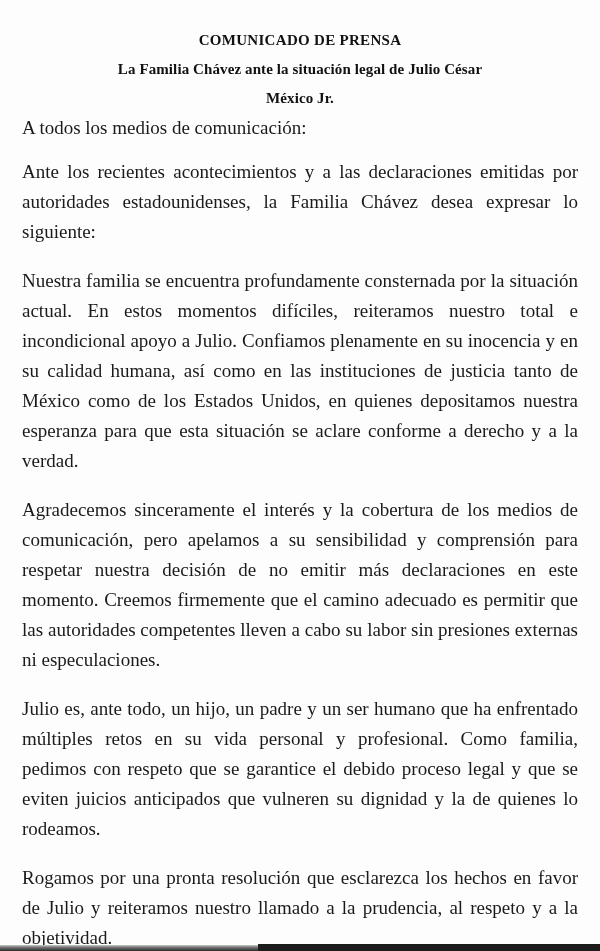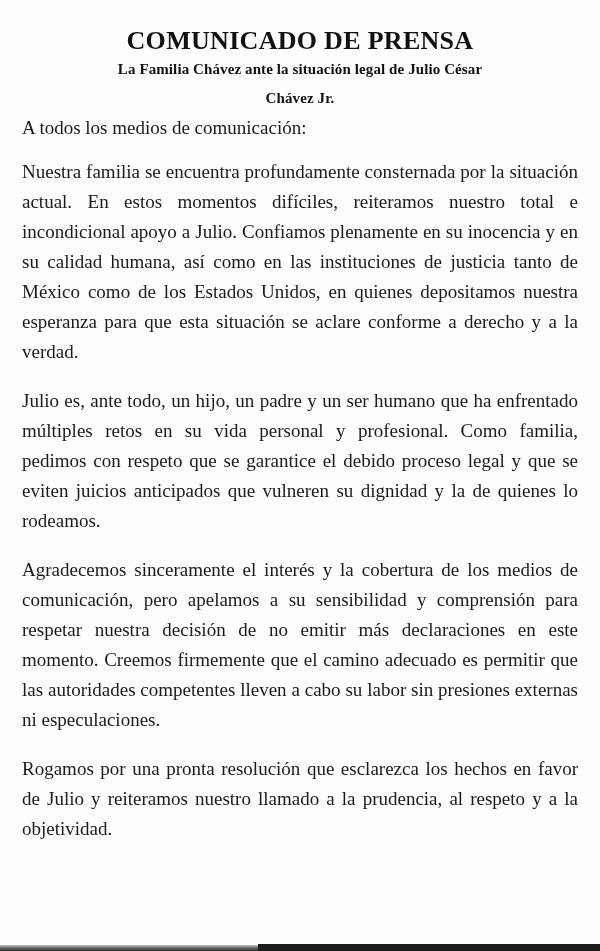--- a/index.html
+++ b/index.html
@@ -40,21 +40,21 @@
   }
 
   .title-line {
     font-weight: bold;
     color: #111111;
     line-height: 29px;
     letter-spacing: 0.1px;
   }
 
   .title-main {
-    font-size: 26px;
+    font-size: 15px;
     letter-spacing: 0.3px;
   }
 
   .title-sub {
     font-size: 15px;
   }
 
   .salutation {
     font-size: 19px;
     color: #1a1a1a;
@@ -95,31 +95,32 @@
 </head>
 <body>
 
 <div class="page">
 
   <div class="doc-body">
 
     <div class="title-block">
       <div class="title-line title-main">COMUNICADO DE PRENSA</div>
       <div class="title-line title-sub">La Familia Chávez ante la situación legal de Julio César</div>
-      <div class="title-line title-sub">Chávez Jr.</div>
+      <div class="title-line title-sub">México Jr.</div>
     </div>
 
     <div class="salutation">A todos los medios de comunicación:</div>
 
+    <p class="para">Ante los recientes acontecimientos y a las declaraciones emitidas por autoridades estadounidenses, la Familia Chávez desea expresar lo siguiente:</p>
 
     <p class="para">Nuestra familia se encuentra profundamente consternada por la situación actual. En estos momentos difíciles, reiteramos nuestro total e incondicional apoyo a Julio. Confiamos plenamente en su inocencia y en su calidad humana, así como en las instituciones de justicia tanto de México como de los Estados Unidos, en quienes depositamos nuestra esperanza para que esta situación se aclare conforme a derecho y a la verdad.</p>
 
+    <p class="para">Agradecemos sinceramente el interés y la cobertura de los medios de comunicación, pero apelamos a su sensibilidad y comprensión para respetar nuestra decisión de no emitir más declaraciones en este momento. Creemos firmemente que el camino adecuado es permitir que las autoridades competentes lleven a cabo su labor sin presiones externas ni especulaciones.</p>
+
     <p class="para">Julio es, ante todo, un hijo, un padre y un ser humano que ha enfrentado múltiples retos en su vida personal y profesional. Como familia, pedimos con respeto que se garantice el debido proceso legal y que se eviten juicios anticipados que vulneren su dignidad y la de quienes lo rodeamos.</p>
-
-    <p class="para">Agradecemos sinceramente el interés y la cobertura de los medios de comunicación, pero apelamos a su sensibilidad y comprensión para respetar nuestra decisión de no emitir más declaraciones en este momento. Creemos firmemente que el camino adecuado es permitir que las autoridades competentes lleven a cabo su labor sin presiones externas ni especulaciones.</p>
 
     <p class="para">Rogamos por una pronta resolución que esclarezca los hechos en favor de Julio y reiteramos nuestro llamado a la prudencia, al respeto y a la objetividad.</p>
 
   </div>
 
   <div class="bottom-edge"></div>
   <div class="bottom-edge-right"></div>
 
 </div>
 

